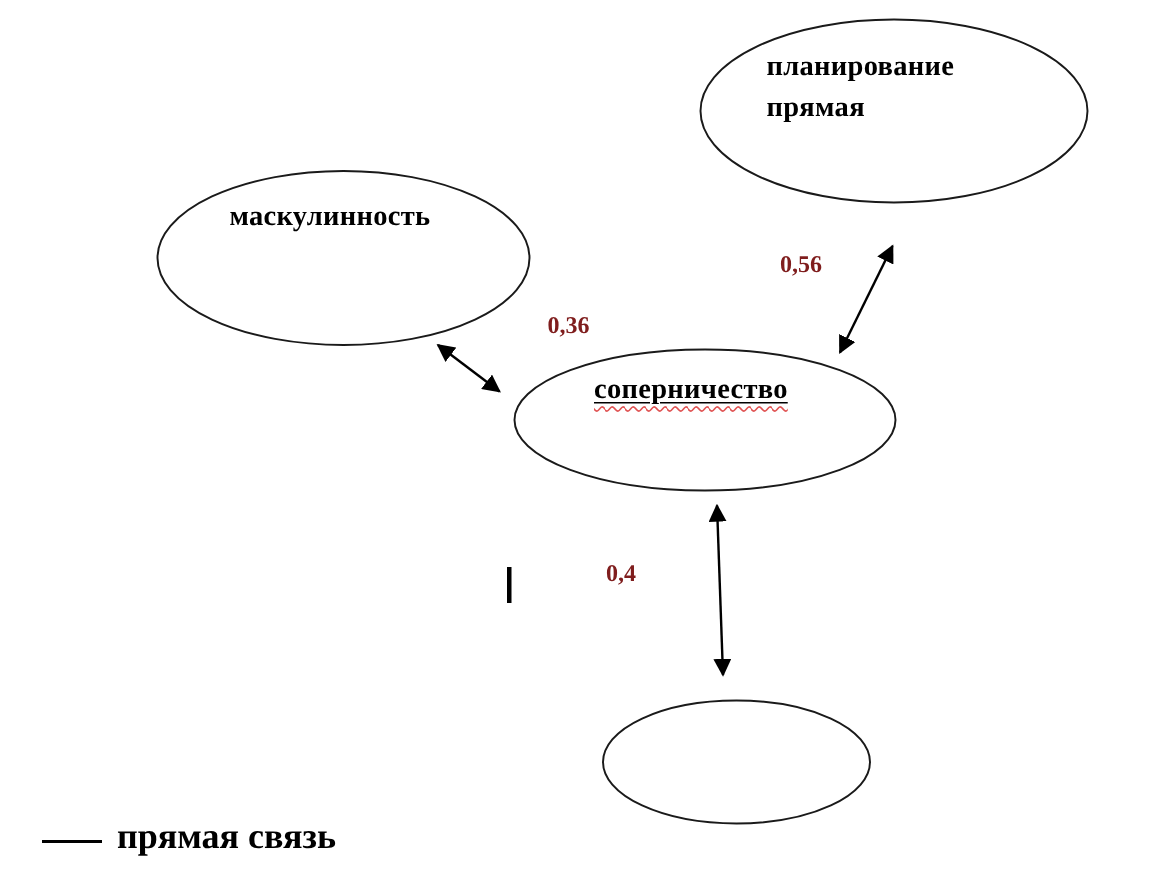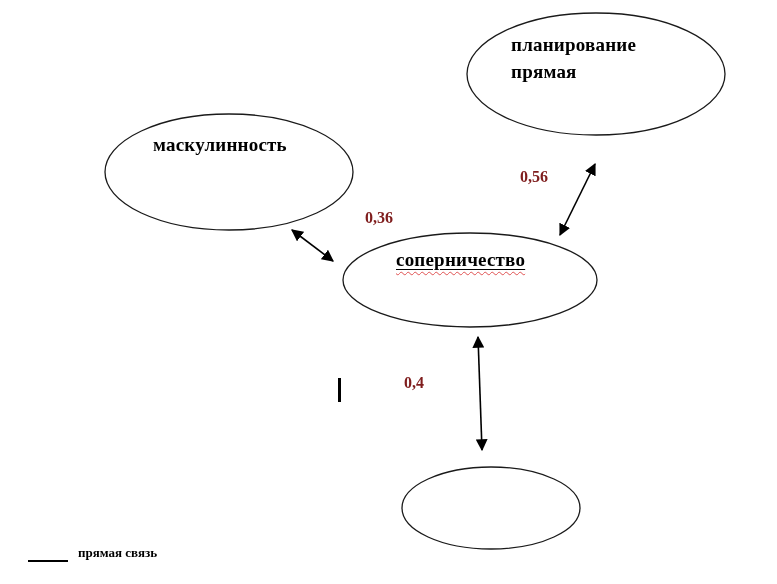--- a/index.html
+++ b/index.html
@@ -47,21 +47,21 @@
   .masc-wavy {
     text-decoration: underline wavy #e05252;
     text-decoration-thickness: 1px;
     text-underline-offset: 5px;
   }
   .legend-label {
     position: absolute;
     left: 78px;
     top: 545px;
     font-weight: bold;
-    font-size: 13px;
+    font-size: 24px;
     color: #000000;
     white-space: nowrap;
   }
 </style>
 </head>
 <body>
 
 <div class="canvas">
 
   <svg class="shape-layer" viewBox="0 0 777 584">

